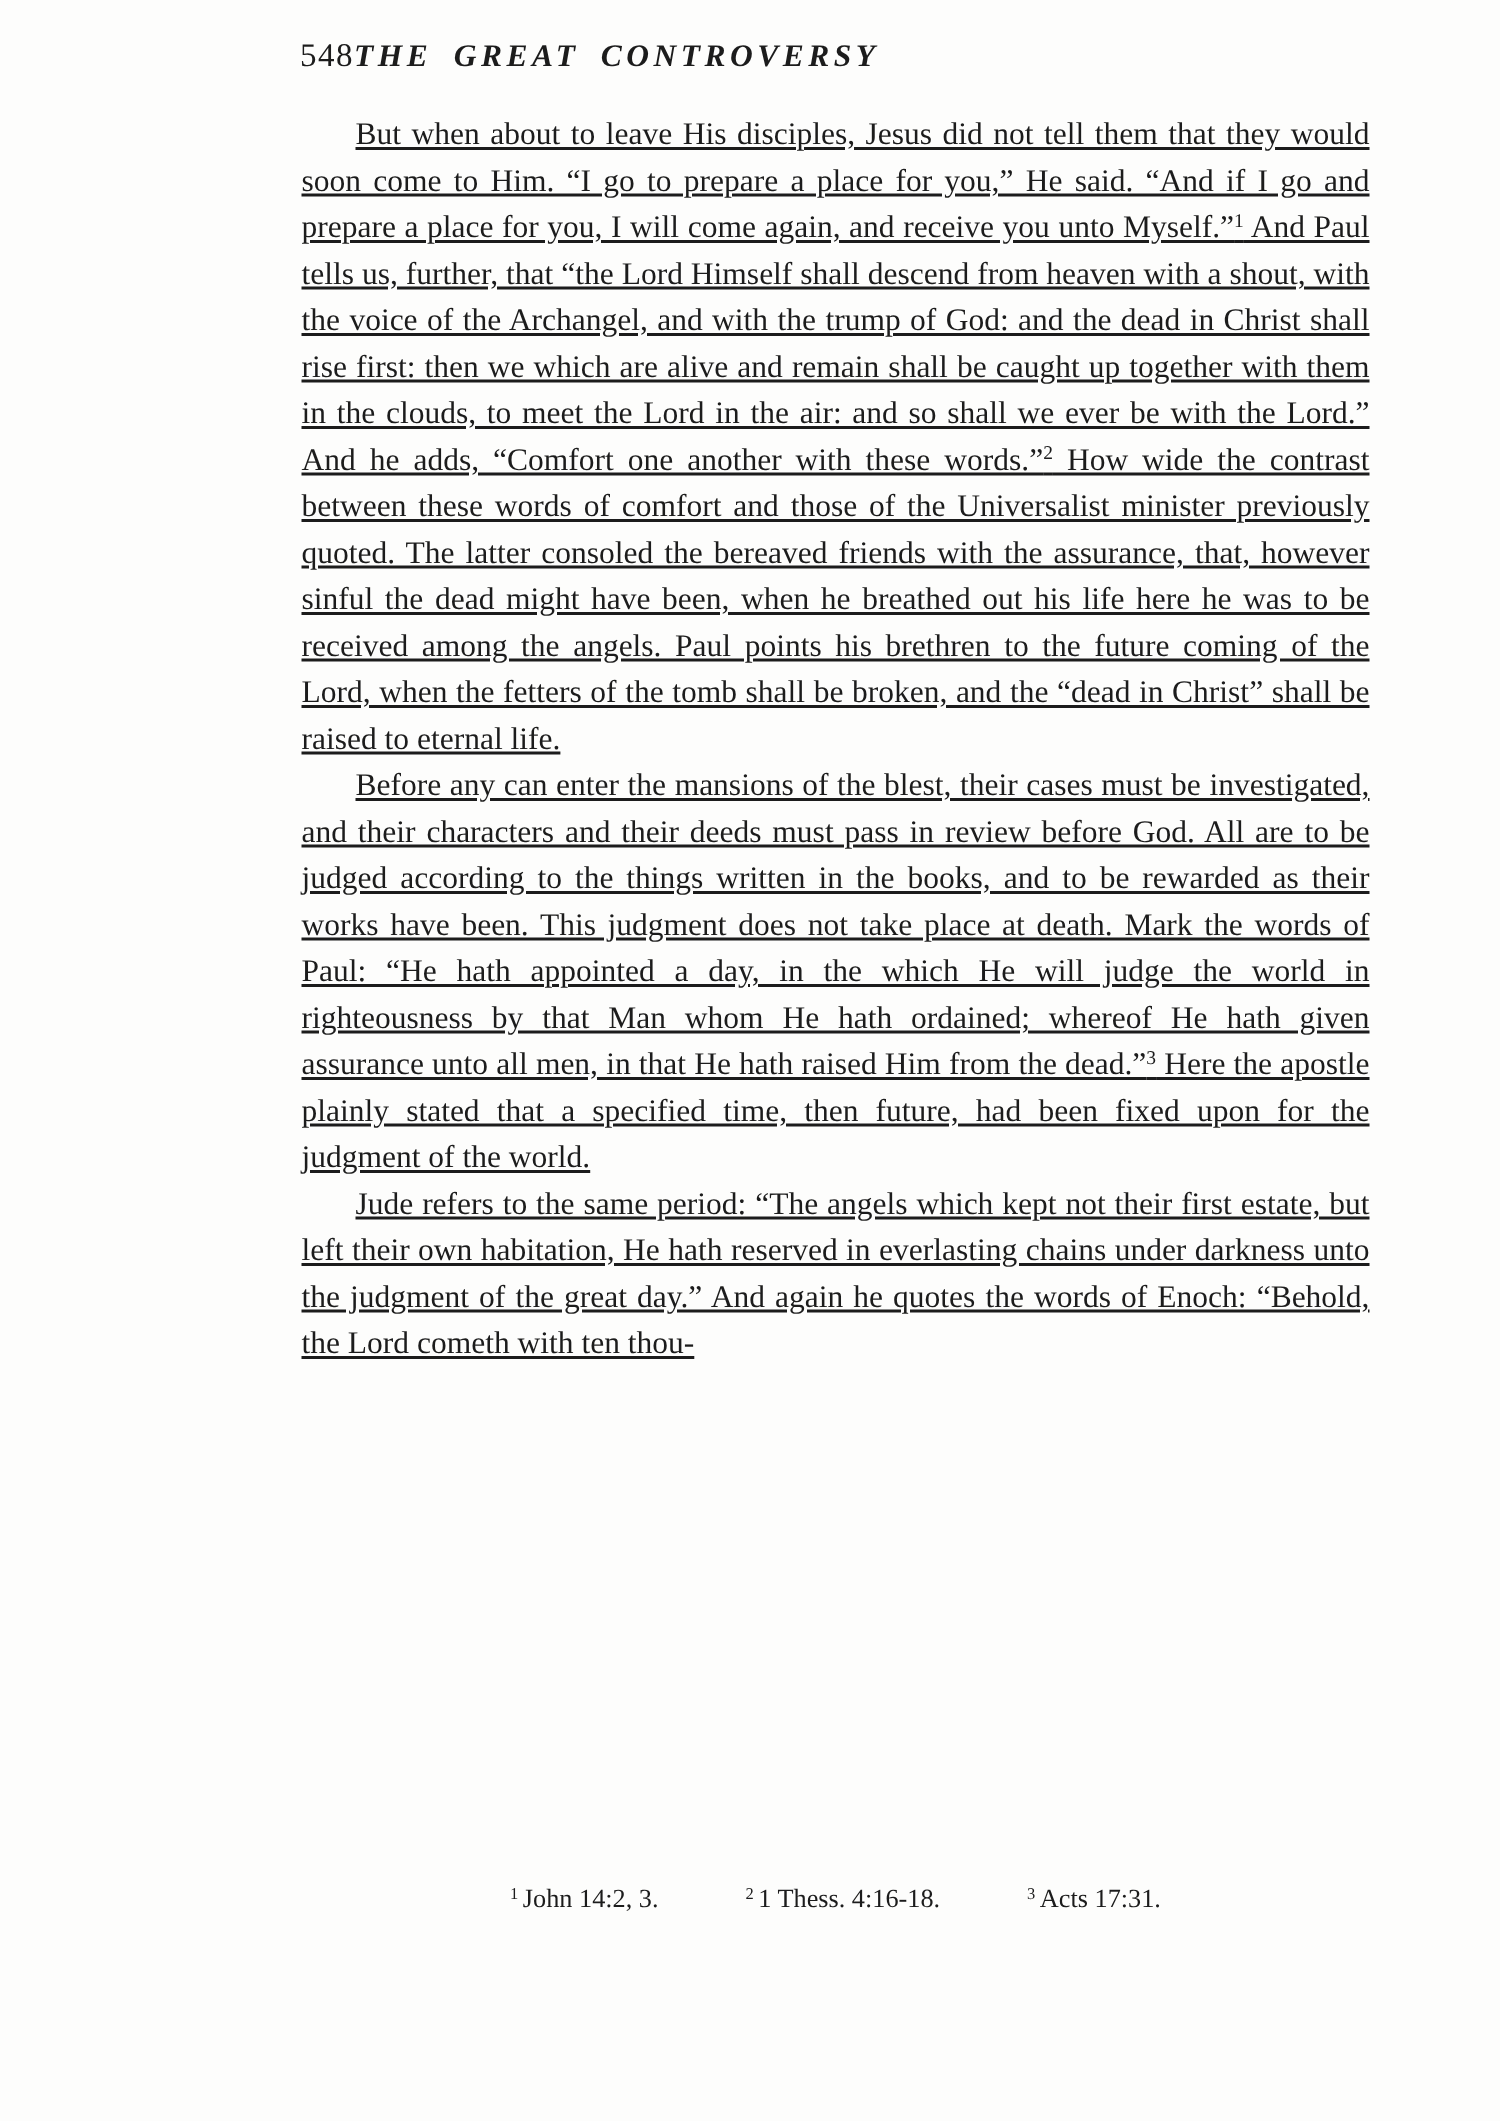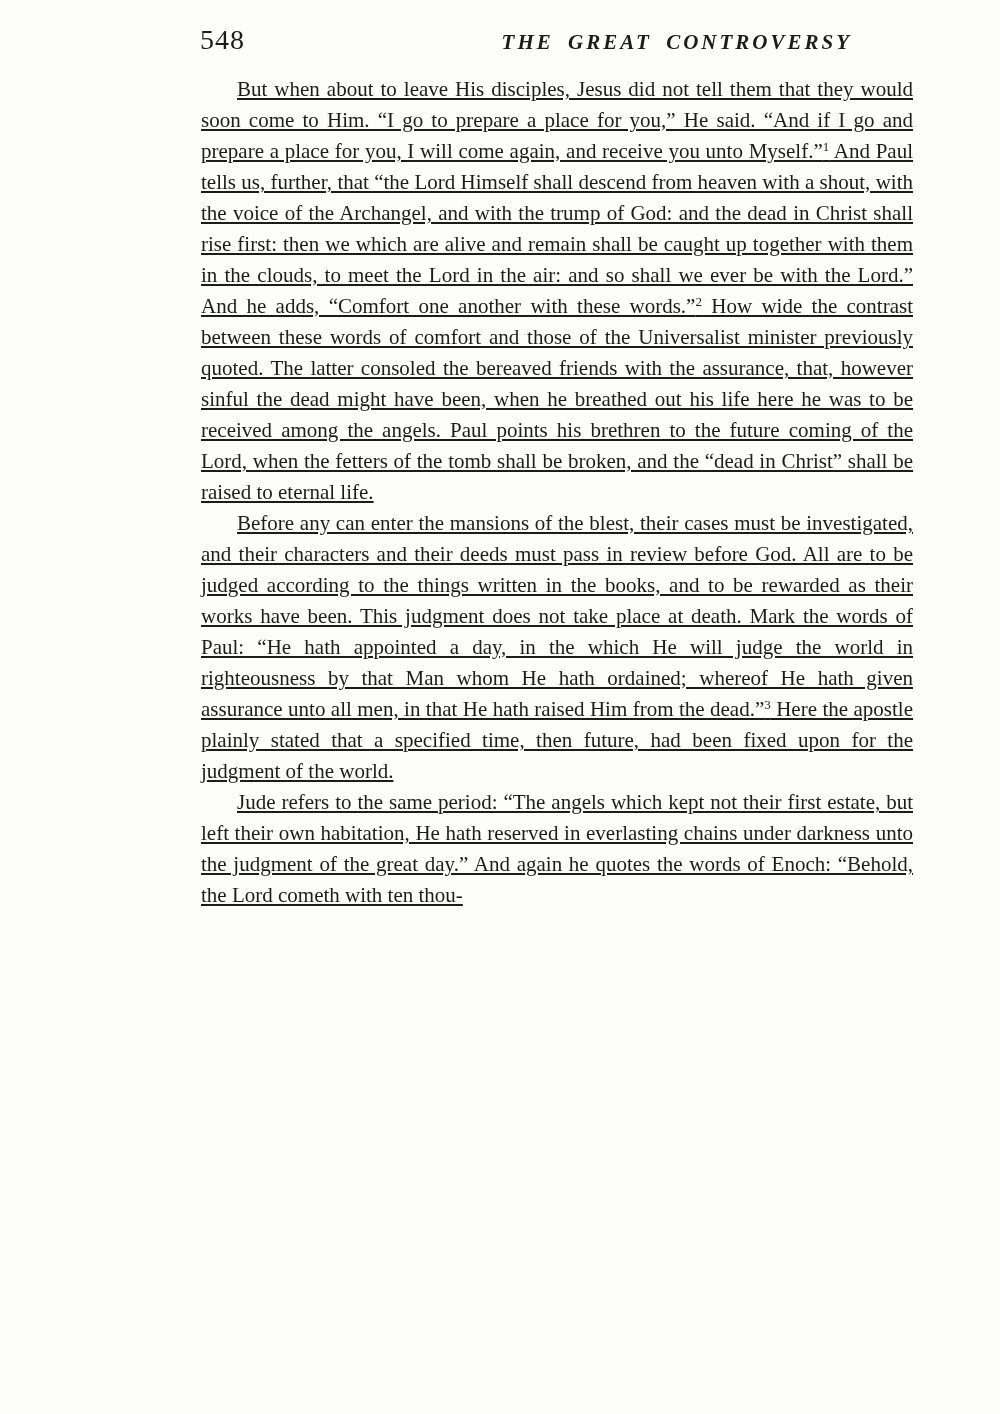--- a/index.html
+++ b/index.html
@@ -16,27 +16,27 @@
   }
   .running-head {
     position: absolute;
     top: 24px;
     left: 200px;
     width: 712px;
     display: flex;
     align-items: baseline;
   }
   .page-number {
-    font-size: 28px;
+    font-size: 22px;
     letter-spacing: 1px;
     flex: 0 0 auto;
   }
   .running-title {
     flex: 1 1 auto;
-    text-align: right;
+    text-align: left;
     font-size: 21px;
     font-style: italic;
     font-weight: 700;
     letter-spacing: 3px;
     word-spacing: 6px;
     
     margin-right: 60px;
   }
   .body-text {
     position: absolute;
@@ -83,14 +83,19 @@
     <span class="page-number">548</span>
     <span class="running-title">THE  GREAT  CONTROVERSY</span>
   </div>
 
   <div class="body-text">
       <p class="para"><span>But when about to leave His disciples, Jesus did not tell them that they would soon come to Him.  “I go to prepare a place for you,” He said.  “And if I go and prepare a place for you, I will come again, and receive you unto Myself.”</span><sup class="supmark">1</sup><span>  And Paul tells us, further, that “the Lord Himself shall descend from heaven with a shout, with the voice of the Archangel, and with the trump of God: and the dead in Christ shall rise first: then we which are alive and remain shall be caught up together with them in the clouds, to meet the Lord in the air: and so shall we ever be with the Lord.”  And he adds, “Comfort one another with these words.”</span><sup class="supmark">2</sup><span>  How wide the contrast between these words of comfort and those of the Universalist minister previously quoted.  The latter consoled the bereaved friends with the assurance, that, however sinful the dead might have been, when he breathed out his life here he was to be received among the angels.  Paul points his brethren to the future coming of the Lord, when the fetters of the tomb shall be broken, and the “dead in Christ” shall be raised to eternal life.</span></p>
       <p class="para"><span>Before any can enter the mansions of the blest, their cases must be investigated, and their characters and their deeds must pass in review before God.  All are to be judged according to the things written in the books, and to be rewarded as their works have been.  This judgment does not take place at death.  Mark the words of Paul: “He hath appointed a day, in the which He will judge the world in righteousness by that Man whom He hath ordained; whereof He hath given assurance unto all men, in that He hath raised Him from the dead.”</span><sup class="supmark">3</sup><span>  Here the apostle plainly stated that a specified time, then future, had been fixed upon for the judgment of the world.</span></p>
       <p class="para"><span>Jude refers to the same period: “The angels which kept not their first estate, but left their own habitation, He hath reserved in everlasting chains under darkness unto the judgment of the great day.”  And again he quotes the words of Enoch: “Behold, the Lord cometh with ten thou-</span></p>
     </div>
 
+  <div class="footnotes">
+      <span class="footnote-item"><sup>1</sup><span>John 14:2, 3.</span></span>
+      <span class="footnote-item"><sup>2</sup><span>1 Thess. 4:16-18.</span></span>
+      <span class="footnote-item"><sup>3</sup><span>Acts 17:31.</span></span>
+    </div>
 
 </div>
 
 </body></html>

